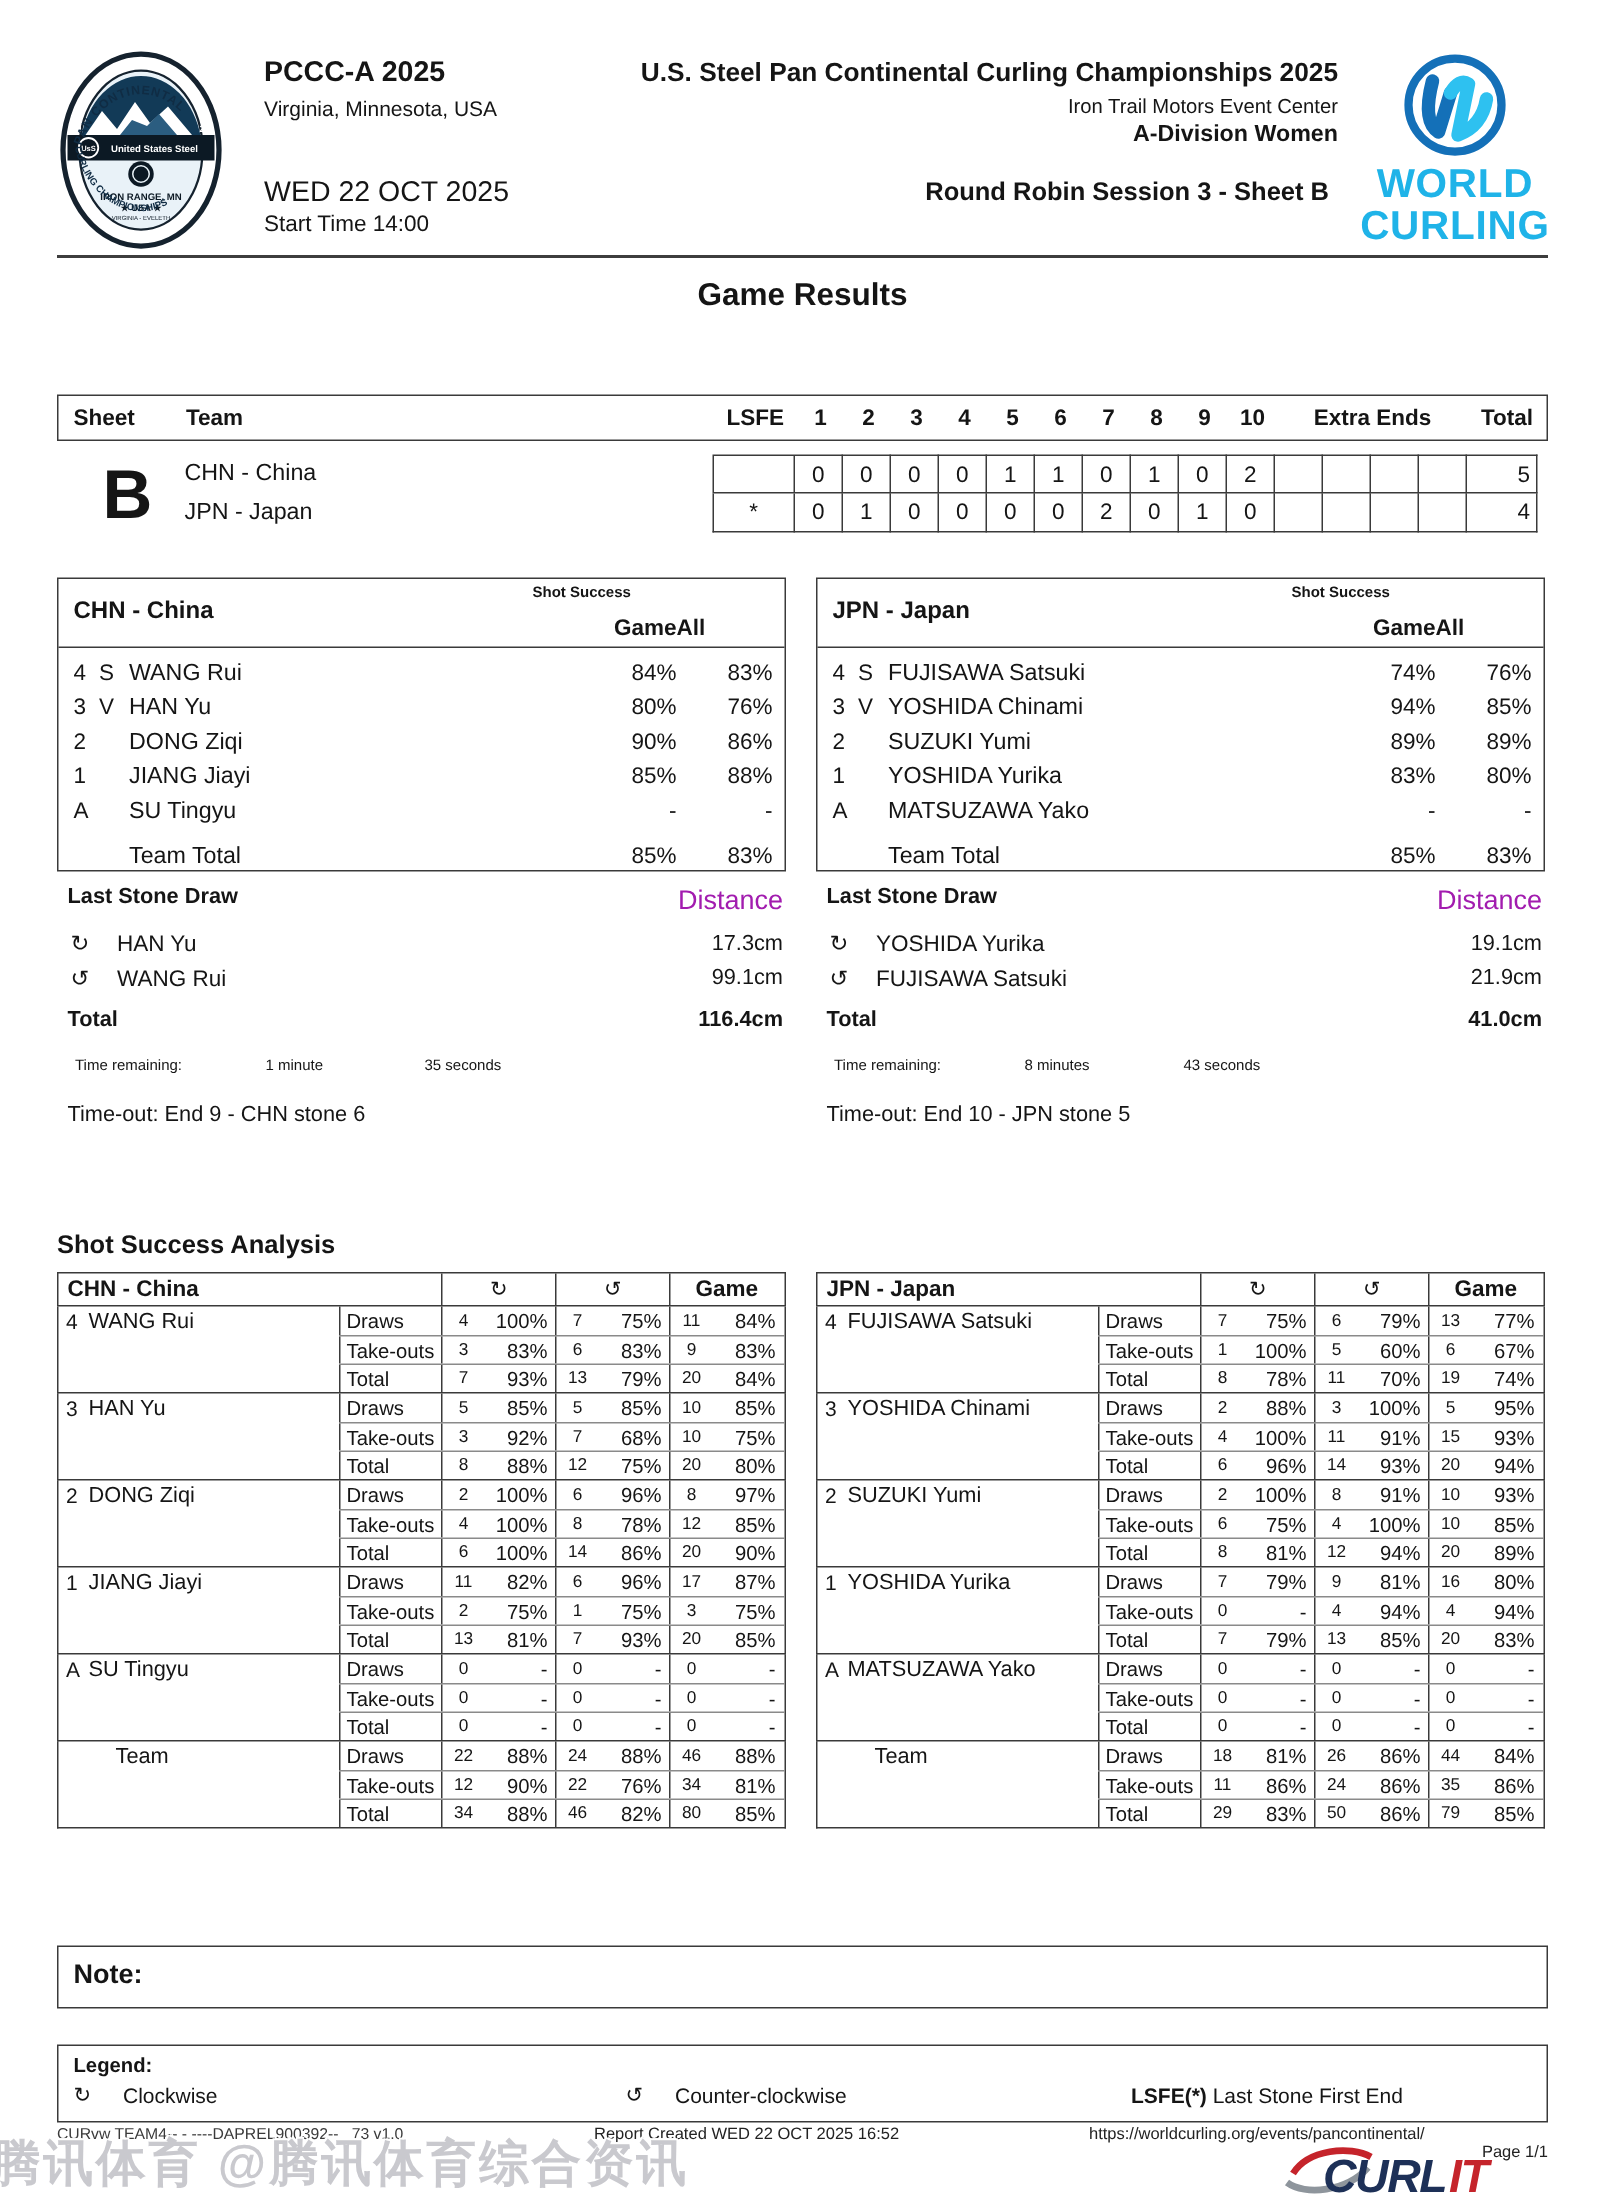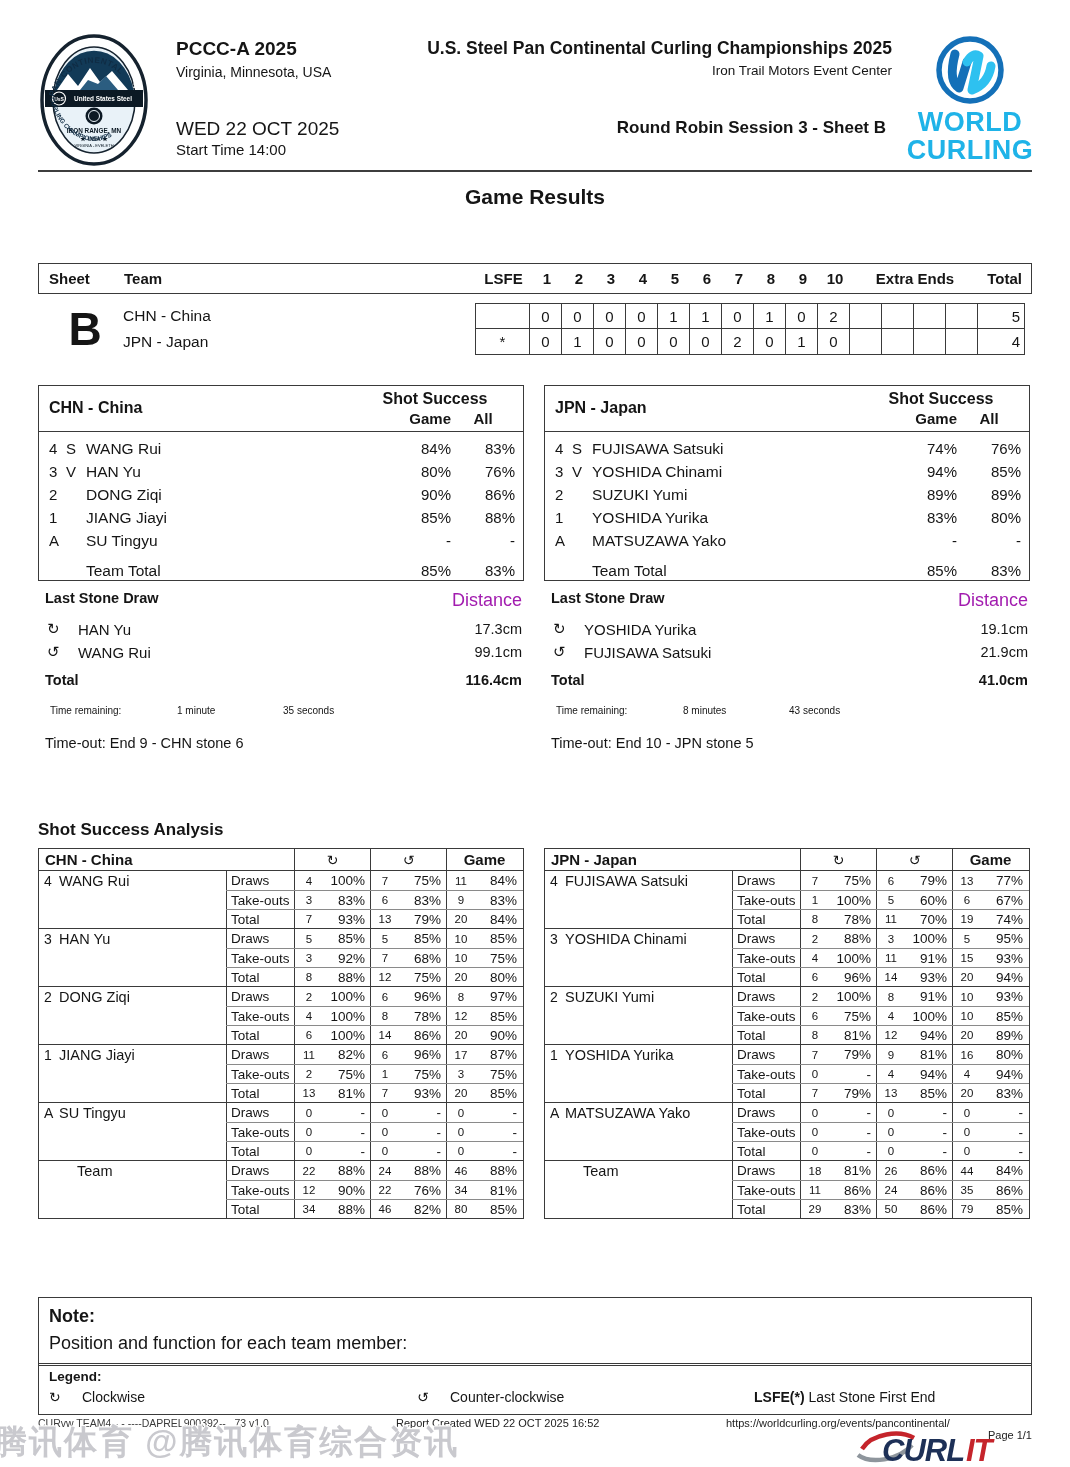--- a/index.html
+++ b/index.html
@@ -40,23 +40,23 @@
   .sc { width:32px; border:1.3px solid #3a3a3a; border-left:none; display:flex; align-items:center; justify-content:center; font-size:15px; }
   .sc.lsfe { width:55px; border-left:1.3px solid #3a3a3a; }
   .sc.tot { width:47px; justify-content:flex-end; padding-right:4px; }
   .sb-row + .sb-row .sc { border-top:none; }
 
   
   .ssbox { top:385px; width:486px; height:196px; border:1.6px solid #3a3a3a; }
   .ssbox.l { left:38px; } .ssbox.r { left:544px; }
   .ss-head { position:relative; height:46px; border-bottom:1.6px solid #3a3a3a; }
   .ss-team { position:absolute; left:10px; top:13px; font-size:16px; font-weight:bold; }
-  .ss-title { position:absolute; right:8px; top:4px; width:160px; text-align:center; font-size:16px; font-weight:bold; }
+  .ss-title { position:absolute; right:8px; top:4px; width:160px; font-size:10px; font-weight:bold; }
   .ss-cols { position:absolute; right:8px; top:24px; width:160px; display:flex; font-size:15px; font-weight:bold; }
-  .ss-colg { width:96px; text-align:right; } .ss-cola { width:64px; text-align:center; }
+  .ss-colg { width:96px; text-align:right; } .ss-cola { width:64px; text-align:left; }
   .ss-rows { position:absolute; top:51px; left:0; right:0; }
   .ss-row { display:flex; height:23px; align-items:center; padding:0 8px 0 10px; }
   .ss-pos { width:17px; font-size:15px; }
   .ss-fn { width:20px; font-size:15px; }
   .ss-name { flex:1; font-size:15.5px; }
   .ss-g { width:82px; text-align:right; font-size:15px; }
   .ss-a { width:64px; text-align:right; font-size:15px; }
   .ss-total { margin-top:7px;align-items:center; }
 
   
@@ -152,20 +152,21 @@
 <div class="abs hdr-left-text">
   <div class="ev-code">PCCC-A 2025</div>
   <div class="ev-loc">Virginia, Minnesota, USA</div>
 </div>
 <div class="abs ev-date">WED 22 OCT 2025</div>
 <div class="abs ev-start">Start Time 14:00</div>
 
 <div class="abs hdr-right">
   <div class="champ">U.S. Steel Pan Continental Curling Championships 2025</div>
   <div class="venue">Iron Trail Motors Event Center</div>
+  <div class="division">A-Division Women</div>
 </div>
 <div class="abs session">Round Robin Session 3 - Sheet B</div>
 
 <div class="abs wc-logo">
   <svg width="132" height="134" viewBox="0 0 132 134">
     <circle cx="66" cy="37" r="31" fill="none" stroke="#1470b8" stroke-width="5.5"></circle>
     <path d="M51 21 Q44 48 55 55 L63 29" fill="none" stroke="#1470b8" stroke-width="9" stroke-linecap="round" stroke-linejoin="round"></path>
     <path d="M63 29 Q69 19 75 23 L68 57 Q84 51 87 33" fill="none" stroke="#2ec1f0" stroke-width="9" stroke-linecap="round" stroke-linejoin="round"></path>
     <text x="66" y="98" text-anchor="middle" font-size="27" font-weight="bold" fill="#1fb3e8" letter-spacing="0.5">WORLD</text>
     <text x="66" y="126" text-anchor="middle" font-size="27" font-weight="bold" fill="#1fb3e8" letter-spacing="0.5">CURLING</text>
@@ -1047,21 +1048,20 @@
             <span class="an-count">79</span>
             <span class="an-pct">85%</span>
           </span>
         </div>
       </div>
     </div>
   </div>
 
 <div class="abs notebox">
   <div><b>Note:</b></div>
-  <div>Position and function for each team member:</div>
 </div>
 
 <div class="abs legendbox">
   <div><b>Legend:</b></div>
   <div class="legend-row">
     <span class="leg-i1">
       <span class="leg-icon">↻</span>
       <span>Clockwise</span>
     </span>
     <span class="leg-i2">

